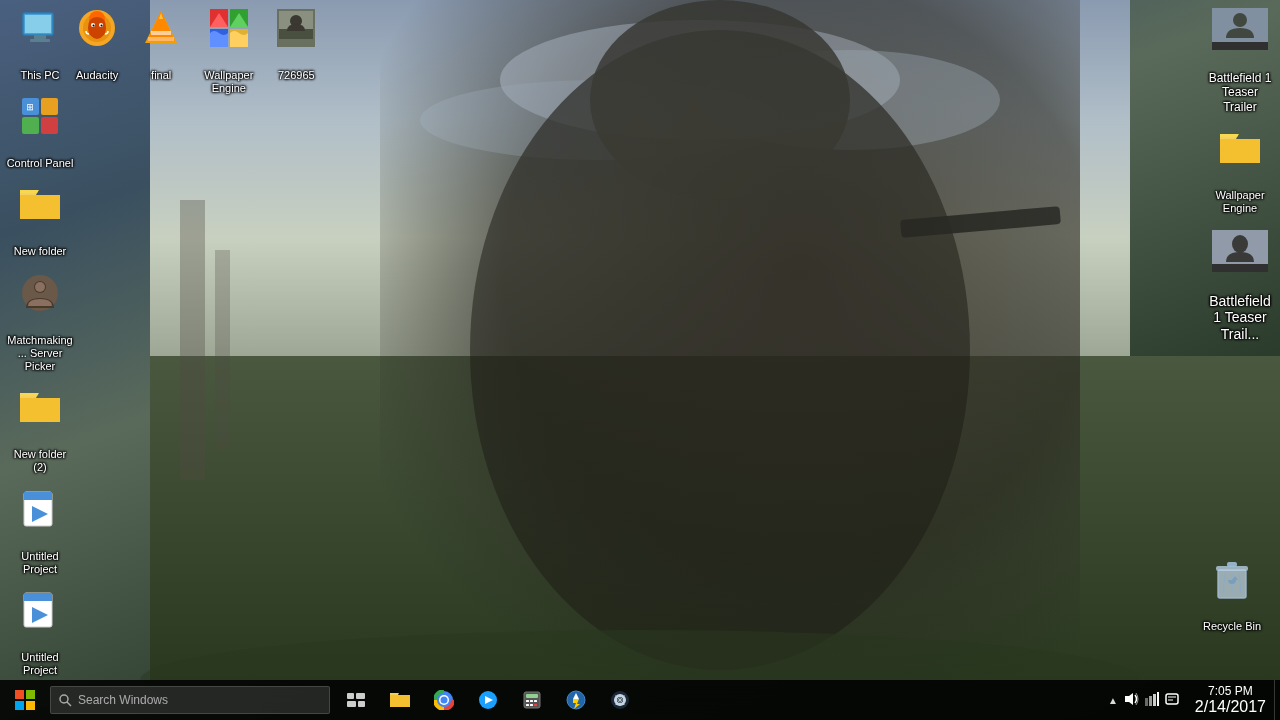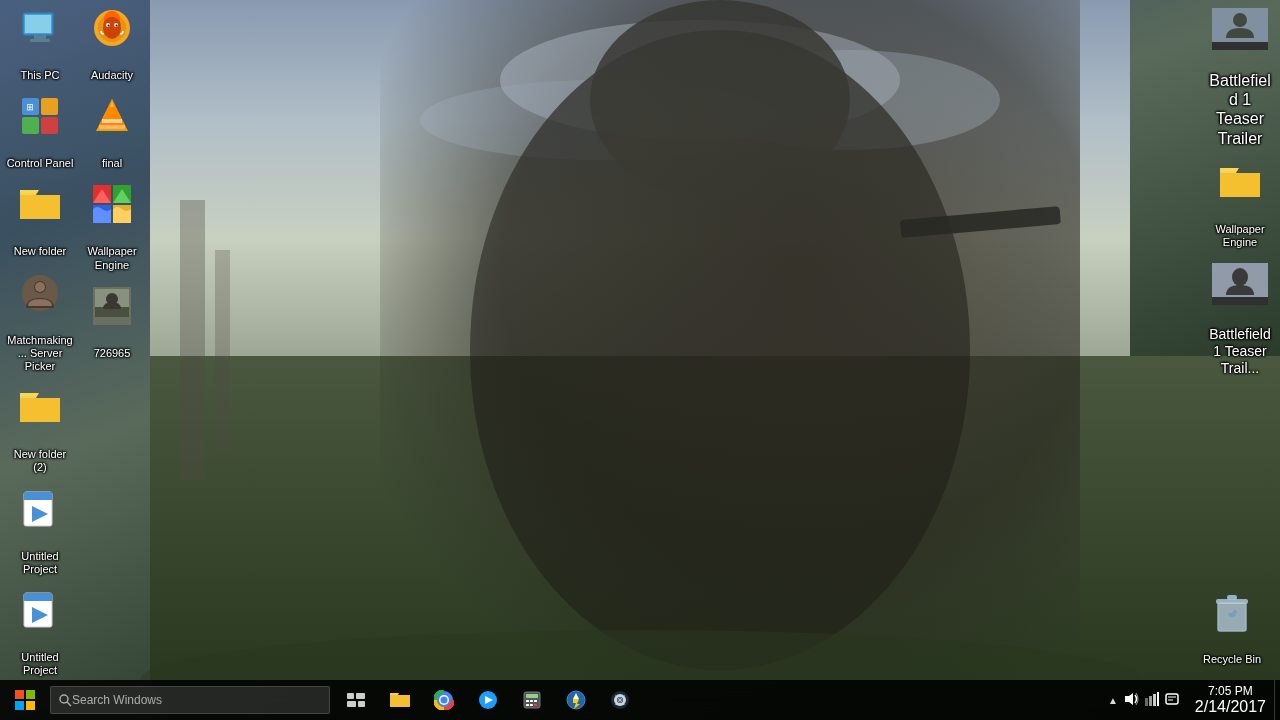--- a/index.html
+++ b/index.html
@@ -71,22 +71,22 @@
       flex-direction: column;
       gap: 0;
     }
 
     .icon-column-mid {
       position: absolute;
       left: 72px;
       top: 0;
       width: 70px;
       display: flex;
-      flex-direction: column;
-      gap: 0;
+      flex-direction: row;
+      gap: 15px;
     }
 
     
     .icon-column-right {
       position: absolute;
       right: 0;
       top: 0;
       width: 80px;
       display: flex;
       flex-direction: column;
@@ -150,21 +150,21 @@
 
     #search-bar {
       width: 280px;
       height: 28px;
       background: rgba(255,255,255,0.12);
       border: 1px solid rgba(255,255,255,0.15);
       border-radius: 2px;
       display: flex;
       align-items: center;
       padding: 0 8px;
-      gap: 0;
+      gap: 6px;
       cursor: text;
     }
 
     #search-bar span {
       color: rgba(255,255,255,0.6);
       font-size: 12px;
     }
 
     .taskbar-divider { flex: 1; }
 
@@ -402,21 +402,21 @@
       <div class="icon-img" style="width:56px;height:42px">
         <svg width="56" height="42" viewBox="0 0 56 42" xmlns="http://www.w3.org/2000/svg">
           <rect x="0" y="0" width="56" height="42" fill="#5a6878"></rect>
           <rect x="0" y="0" width="56" height="34" fill="#8090a0"></rect>
 
           <circle cx="28" cy="12" r="7" fill="#404840"></circle>
           <path d="M14 30 Q14 20 28 20 Q42 20 42 30" fill="#404840"></path>
           <rect x="0" y="34" width="56" height="8" fill="#303030"></rect>
         </svg>
       </div>
-      <span class="icon-label" style="font-size:16px">Battlefield 1 Teaser Trailer</span>
+      <span class="icon-label" style="font-size:12px">Battlefield 1 Teaser Trailer</span>
     </div>
 
     <div class="desktop-icon" style="width:80px">
       <div class="icon-img">
         <svg width="40" height="34" viewBox="0 0 40 34" xmlns="http://www.w3.org/2000/svg">
           <path d="M0 8 L0 32 L40 32 L40 8 Z" fill="#f0c040"></path>
           <path d="M0 8 L16 8 L18 4 L0 4 Z" fill="#f5d060"></path>
           <path d="M0 8 L40 8 L40 32 L0 32 Z" fill="#f5c030"></path>
           <path d="M0 6 L17 6 L19 3 L0 3 Z" fill="#f8d850"></path>
         </svg>

